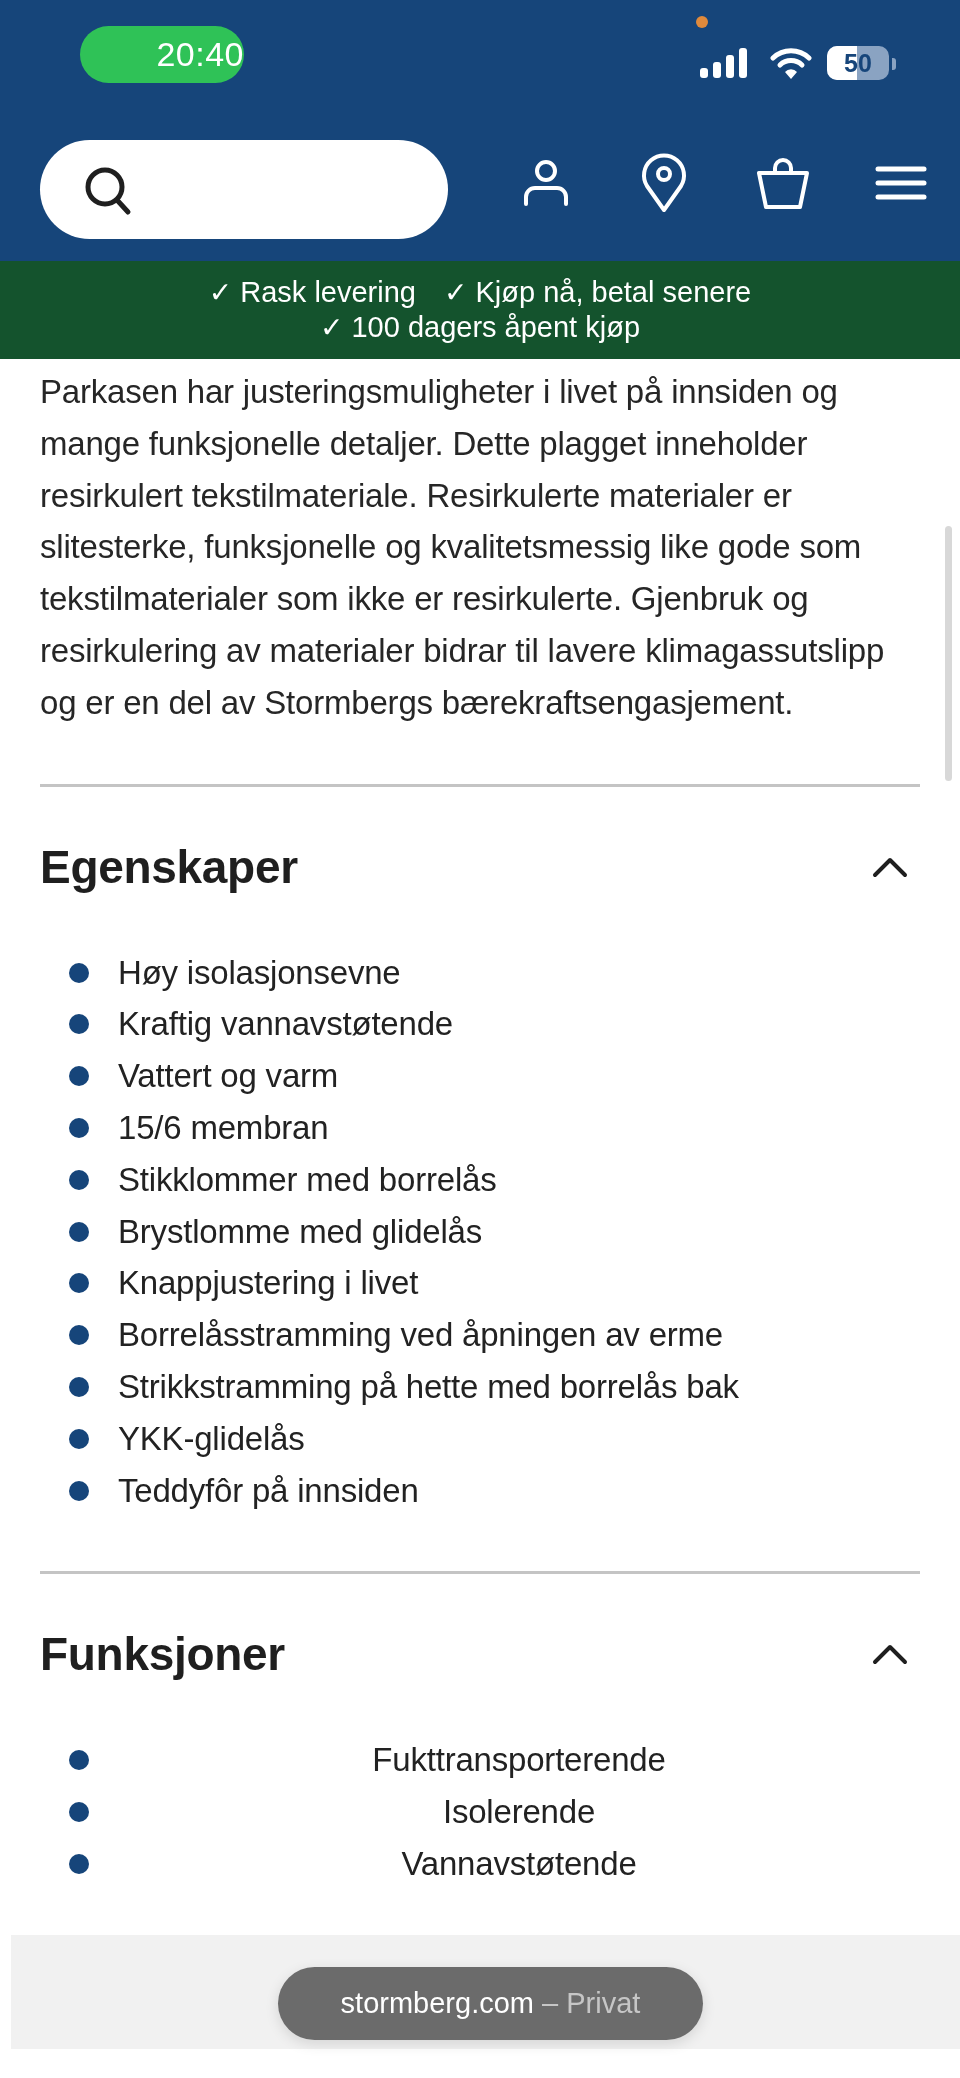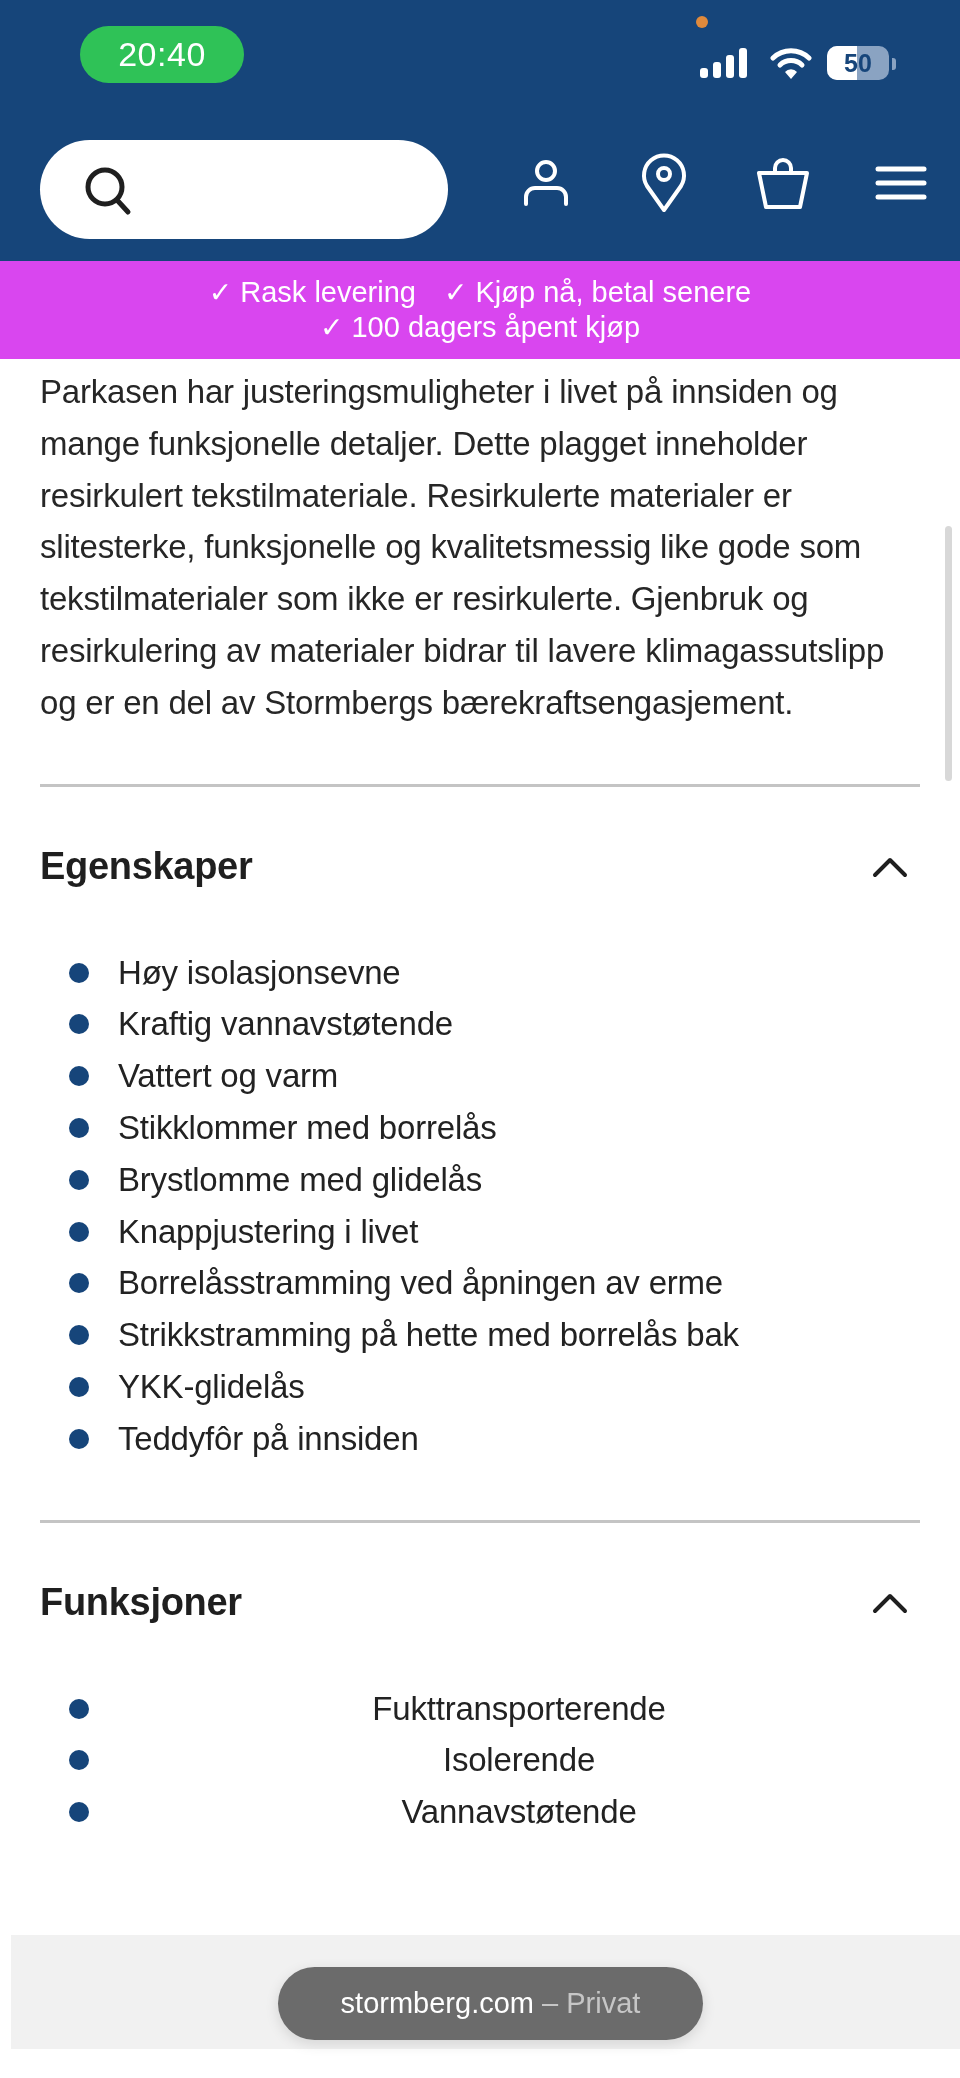--- a/index.html
+++ b/index.html
@@ -12,21 +12,21 @@
     .page { position: relative; width: 960px; height: 2078px; }
 
     
     .header-top {
       position: absolute; left: 0; top: 0; width: 960px; height: 261px;
       background: #16457a;
     }
     .time-pill {
       position: absolute; left: 80px; top: 26px; width: 164px; height: 57px;
       background: #2fc257; border-radius: 29px;
-      color: #ffffff; font-size: 34px; line-height: 57px; text-align: center;
+      color: #ffffff; font-size: 34px; line-height: 57px; text-align: right;
       font-family: "Liberation Sans", sans-serif; letter-spacing: 0.5px;
     }
     .mic-dot {
       position: absolute; left: 696px; top: 16px; width: 12px; height: 12px;
       border-radius: 50%; background: #e08a3c;
     }
     .status-icons { position: absolute; left: 700px; top: 44px; height: 40px; }
     .signal { position: absolute; left: 0; top: 4px; width: 52px; height: 30px; }
     .signal span { position: absolute; bottom: 0; width: 8px; background: #fff; border-radius: 3px; }
     .wifi { position: absolute; left: 70px; top: 2px; width: 42px; height: 34px; }
@@ -58,38 +58,38 @@
       font-size: 34px; color: #6b6b6b; font-family: "Liberation Sans", sans-serif;
     }
     .search-input::placeholder { color: #707070; }
 
     .hdr-icon { position: absolute; top: 152px; width: 64px; height: 64px; }
     .hdr-icon svg { width: 64px; height: 64px; }
 
     
     .usp-band {
       position: absolute; left: 0; top: 261px; width: 960px; height: 98px;
-      background: #d946ef; color: #ffffff; text-align: center;
+      background: #14532d; color: #ffffff; text-align: center;
       font-size: 29px; line-height: 34px; padding-top: 14px;
     }
     .usp-line { display: block; white-space: nowrap; }
     .usp-item { display: inline-block; margin: 0 10px; }
     .usp-check { display: inline-block; margin-right: 8px; font-size: 28px; }
 
     
     .content { position: absolute; left: 40px; top: 359px; width: 880px; }
     .description {
       font-size: 33px; line-height: 51.8px; color: #262626;
       padding-top: 7px; width: 880px; letter-spacing: -0.2px;
     }
     .divider { width: 880px; height: 3px; background: #c4c4c4; }
     .section-header {
       position: relative; height: 160px; display: flex; align-items: center;
     }
-    .section-title { font-size: 38px; font-weight: bold; color: #1f1f1f; letter-spacing: -0.3px; }
+    .section-title { font-size: 46px; font-weight: bold; color: #1f1f1f; letter-spacing: -0.3px; }
     .chevron-btn { position: absolute; right: 10px; top: 60px; width: 40px; height: 40px; }
     .chevron-btn svg { width: 40px; height: 40px; }
 
     .bullets { list-style: none; padding-top: 22px; }
     .bullets li {
       position: relative; padding-left: 78px; font-size: 33px; line-height: 51.8px; color: #222;
       letter-spacing: -0.2px;
     }
     .bullets li .dot {
       position: absolute; left: 29px; top: 16px; width: 20px; height: 20px;
@@ -208,20 +208,21 @@
         <svg viewBox="0 0 40 40">
             <polyline points="5,28 20,13 35,28" stroke="#1f1f1f" stroke-width="4" fill="none" stroke-linecap="round" stroke-linejoin="round"></polyline>
           </svg>
       </span>
     </div>
 
     <ul class="bullets" style="padding-top:0;">
       <li><span class="dot"></span><span>Høy isolasjonsevne</span></li>
       <li><span class="dot"></span><span>Kraftig vannavstøtende</span></li>
       <li><span class="dot"></span><span>Vattert og varm</span></li>
+      <li><span class="dot"></span><span>15/6 membran</span></li>
       <li><span class="dot"></span><span>Stikklommer med borrelås</span></li>
       <li><span class="dot"></span><span>Brystlomme med glidelås</span></li>
       <li><span class="dot"></span><span>Knappjustering i livet</span></li>
       <li><span class="dot"></span><span>Borrelåsstramming ved åpningen av erme</span></li>
       <li><span class="dot"></span><span>Strikkstramming på hette med borrelås bak</span></li>
       <li><span class="dot"></span><span>YKK-glidelås</span></li>
       <li><span class="dot"></span><span>Teddyfôr på innsiden</span></li>
     </ul>
 
     <div style="height:55px;"></div>

